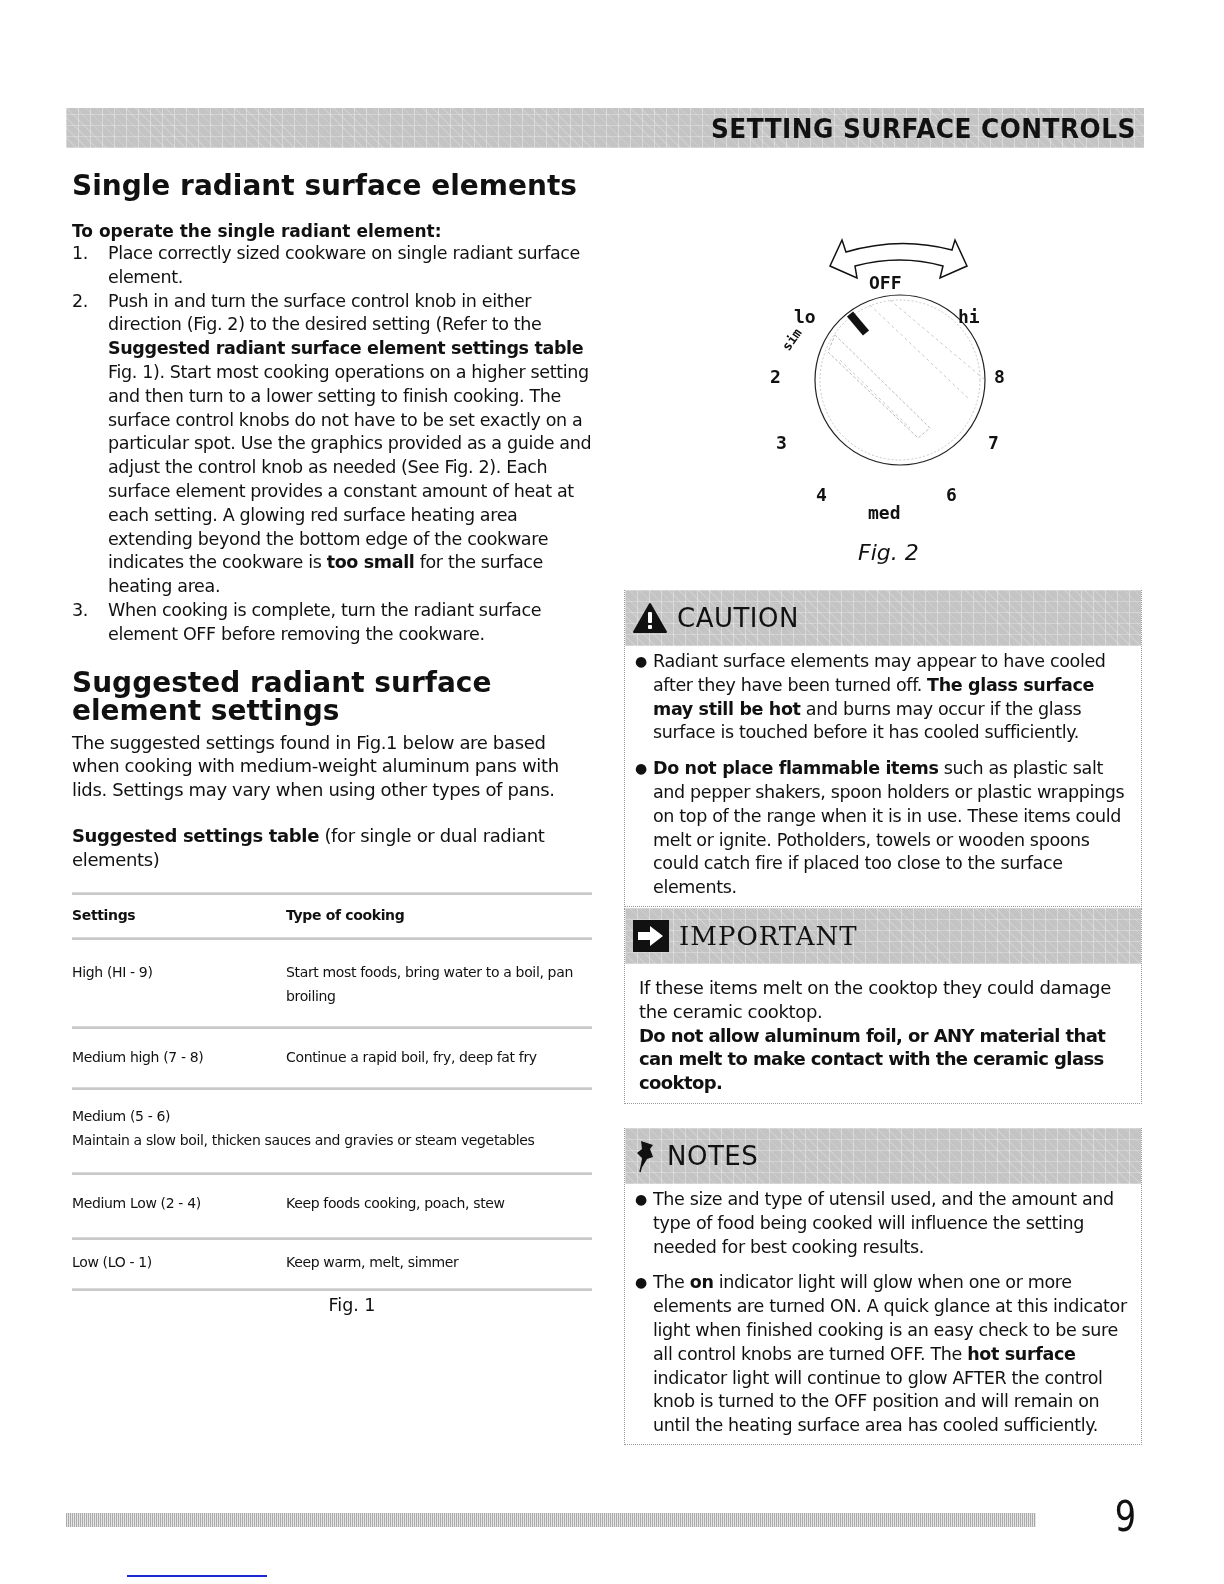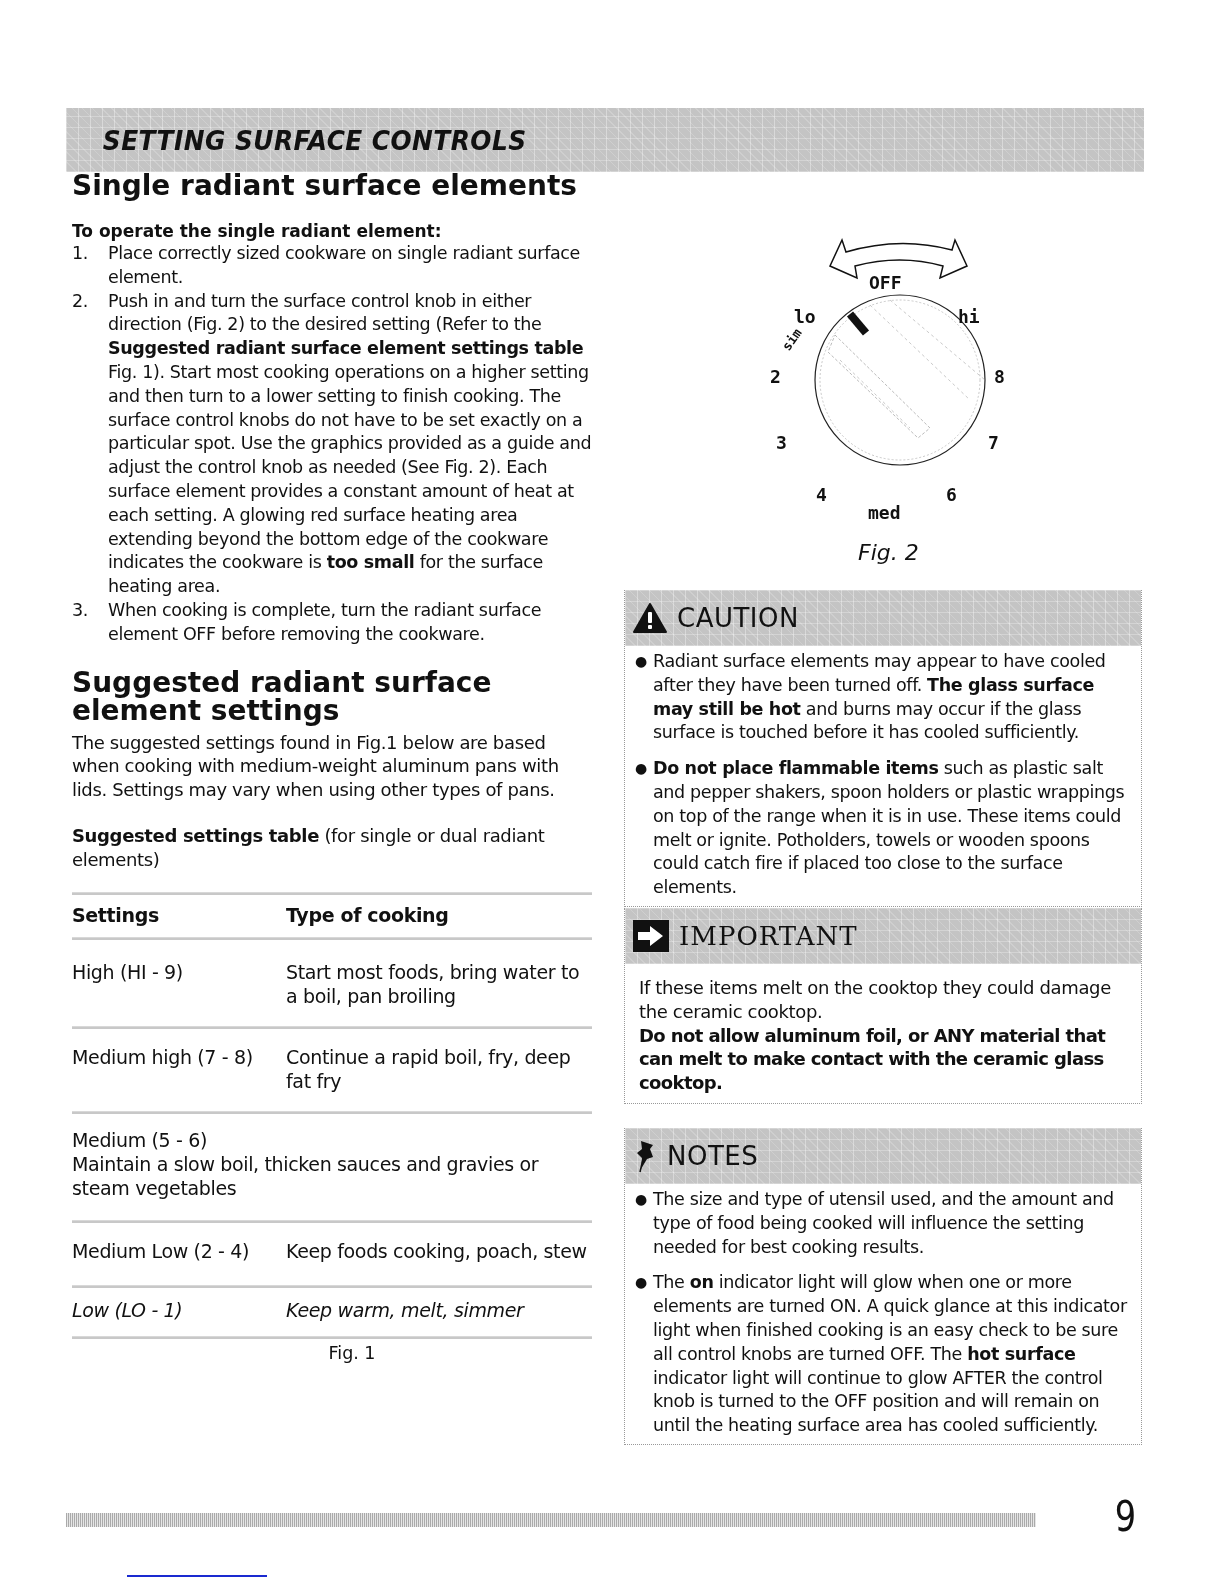--- a/index.html
+++ b/index.html
@@ -8,42 +8,42 @@
 
   .hatch {
     background-color: #c4c4c4;
     background-image:
       repeating-linear-gradient(90deg, rgba(255,255,255,0.35) 0 1px, transparent 1px 12px),
       repeating-linear-gradient(0deg, rgba(255,255,255,0.28) 0 1px, transparent 1px 11px),
       repeating-linear-gradient(45deg, rgba(255,255,255,0.18) 0 1px, transparent 1px 7px);
   }
 
   .title-band {
-    position: absolute; left: 66px; top: 108px; width: 1078px; height: 64px;
-    display: flex; align-items: center; padding-right: 8px; font-style: italic;
+    position: absolute; left: 66px; top: 108px; width: 1078px; height: 40px;
+    display: flex; align-items: center; justify-content: flex-end; padding-right: 8px;
   }
   .title-band .title {
     font-family: "DejaVu Sans", sans-serif; font-weight: bold; font-size: 27px;
     letter-spacing: 0.5px; color: #111; transform: scaleX(0.92); transform-origin: right center;
   }
 
   .left-col { position: absolute; left: 72px; top: 172px; width: 520px; }
   .h2 { font-weight: bold; font-size: 28px; line-height: 28px; }
   .h3 { font-weight: bold; font-size: 17px; line-height: 22px; }
   .p { font-size: 18px; line-height: 23.8px; letter-spacing: -0.35px; }
   .p b { font-weight: bold; }
 
   ol.steps { list-style: none; }
   ol.steps li { display: flex; font-size: 17.5px; line-height: 23.8px; letter-spacing: -0.35px; }
   ol.steps li .num { width: 36px; flex: none; }
   ol.steps li .txt { flex: 1; }
 
   .table { margin-top: 20px; width: 520px; }
   .rule { height: 3px; background: #c8c8c8; border-top: 1px solid #d8d8d8; }
-  .trow { display: flex; font-size: 19px; line-height: 24px; letter-spacing: -0.35px; }
+  .trow { display: flex; font-size: 14px; line-height: 24px; letter-spacing: -0.35px; }
   .trow .c1 { width: 214px; flex: none; }
   .trow .c2 { flex: 1; }
   .thead { font-weight: bold; padding: 8px 0 10px; }
   .fig-cap { text-align: center; font-size: 17.5px; margin-top: 4px; padding-left: 40px; }
 
   .dial { position: absolute; left: 740px; top: 200px; width: 300px; height: 380px; }
   .dial .lbl { position: absolute; font-family: "DejaVu Sans Mono", monospace; font-weight: bold; font-size: 18px; color: #111; }
   .dial .cap { position: absolute; font-size: 22px; font-family: "DejaVu Sans", sans-serif; font-style: italic; }
 
   .box { position: absolute; left: 624px; width: 518px; border-left: 1px dotted #999; border-right: 1px dotted #999; border-bottom: 1px dotted #999; }
@@ -109,21 +109,21 @@
     <div class="trow" style="padding:14px 0 20px;flex-direction:column;">
       <span class="c1">Medium (5 - 6)</span>
       <span class="c2">Maintain a slow boil, thicken sauces and gravies or steam vegetables</span>
     </div>
     <div class="rule"></div>
     <div class="trow" style="padding:16px 0 22px;">
       <span class="c1">Medium Low (2 - 4)</span>
       <span class="c2">Keep foods cooking, poach, stew</span>
     </div>
     <div class="rule"></div>
-    <div class="trow" style="padding:10px 0 14px;font-style:italic;">
+    <div class="trow" style="padding:10px 0 14px;">
       <span class="c1">Low (LO - 1)</span>
       <span class="c2">Keep warm, melt, simmer</span>
     </div>
     <div class="rule"></div>
     <div class="fig-cap">Fig. 1</div>
   </div>
 </div>
 
 <div class="dial">
   <svg width="300" height="320" style="position:absolute;left:0;top:0;">

